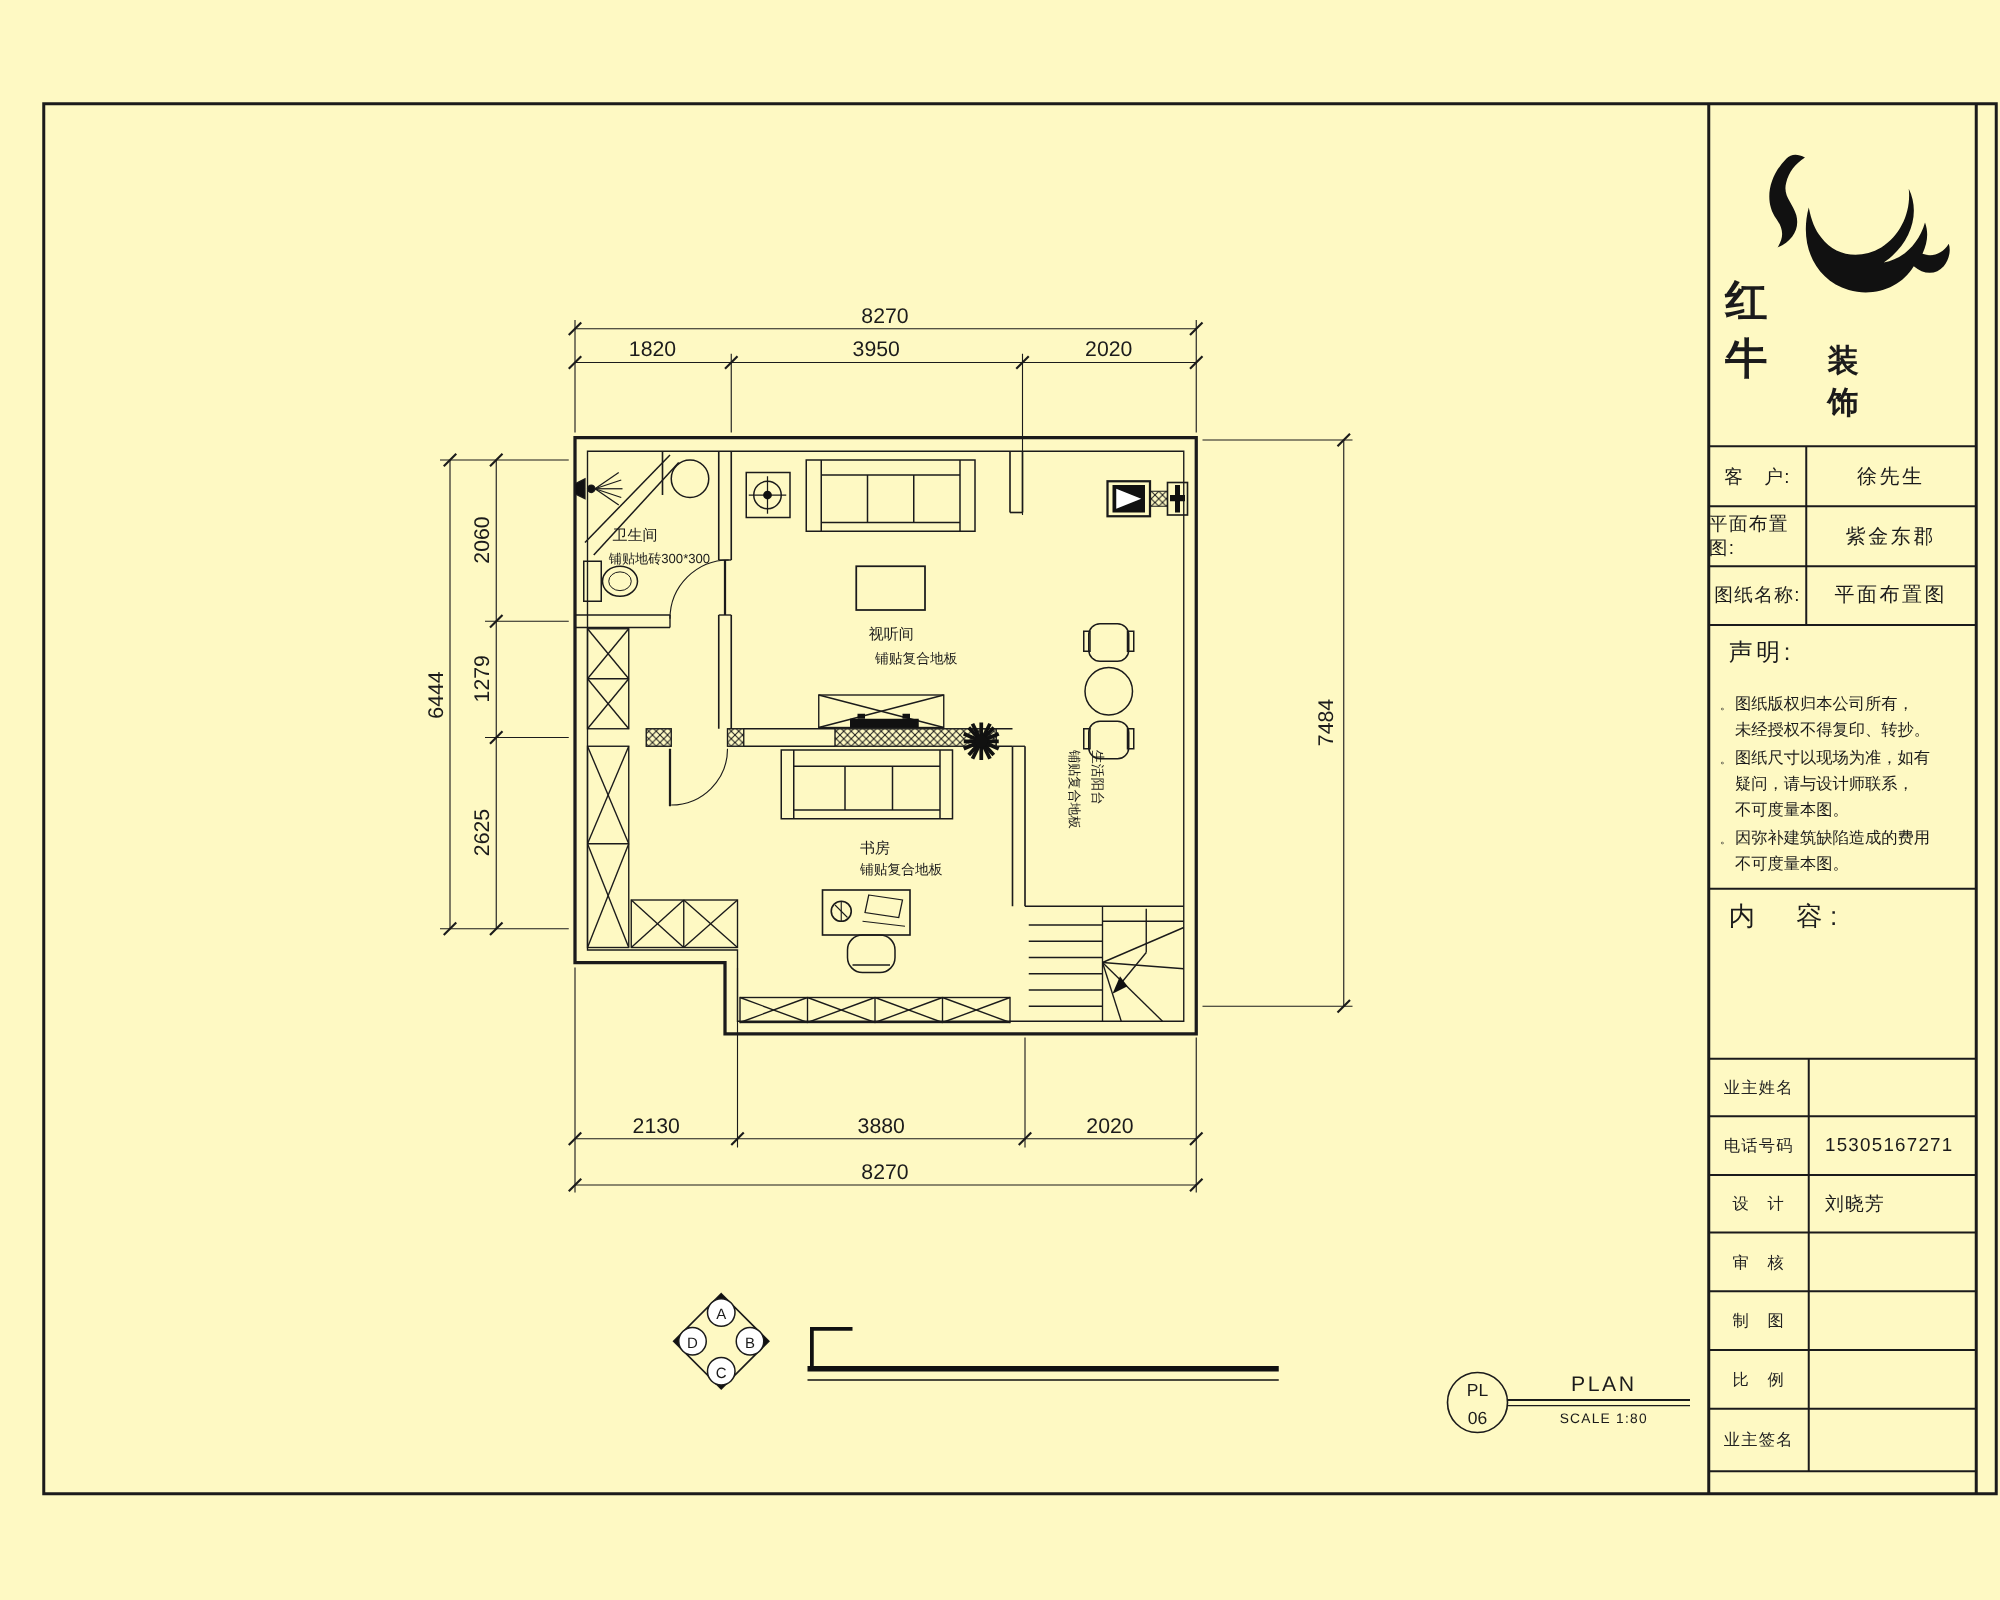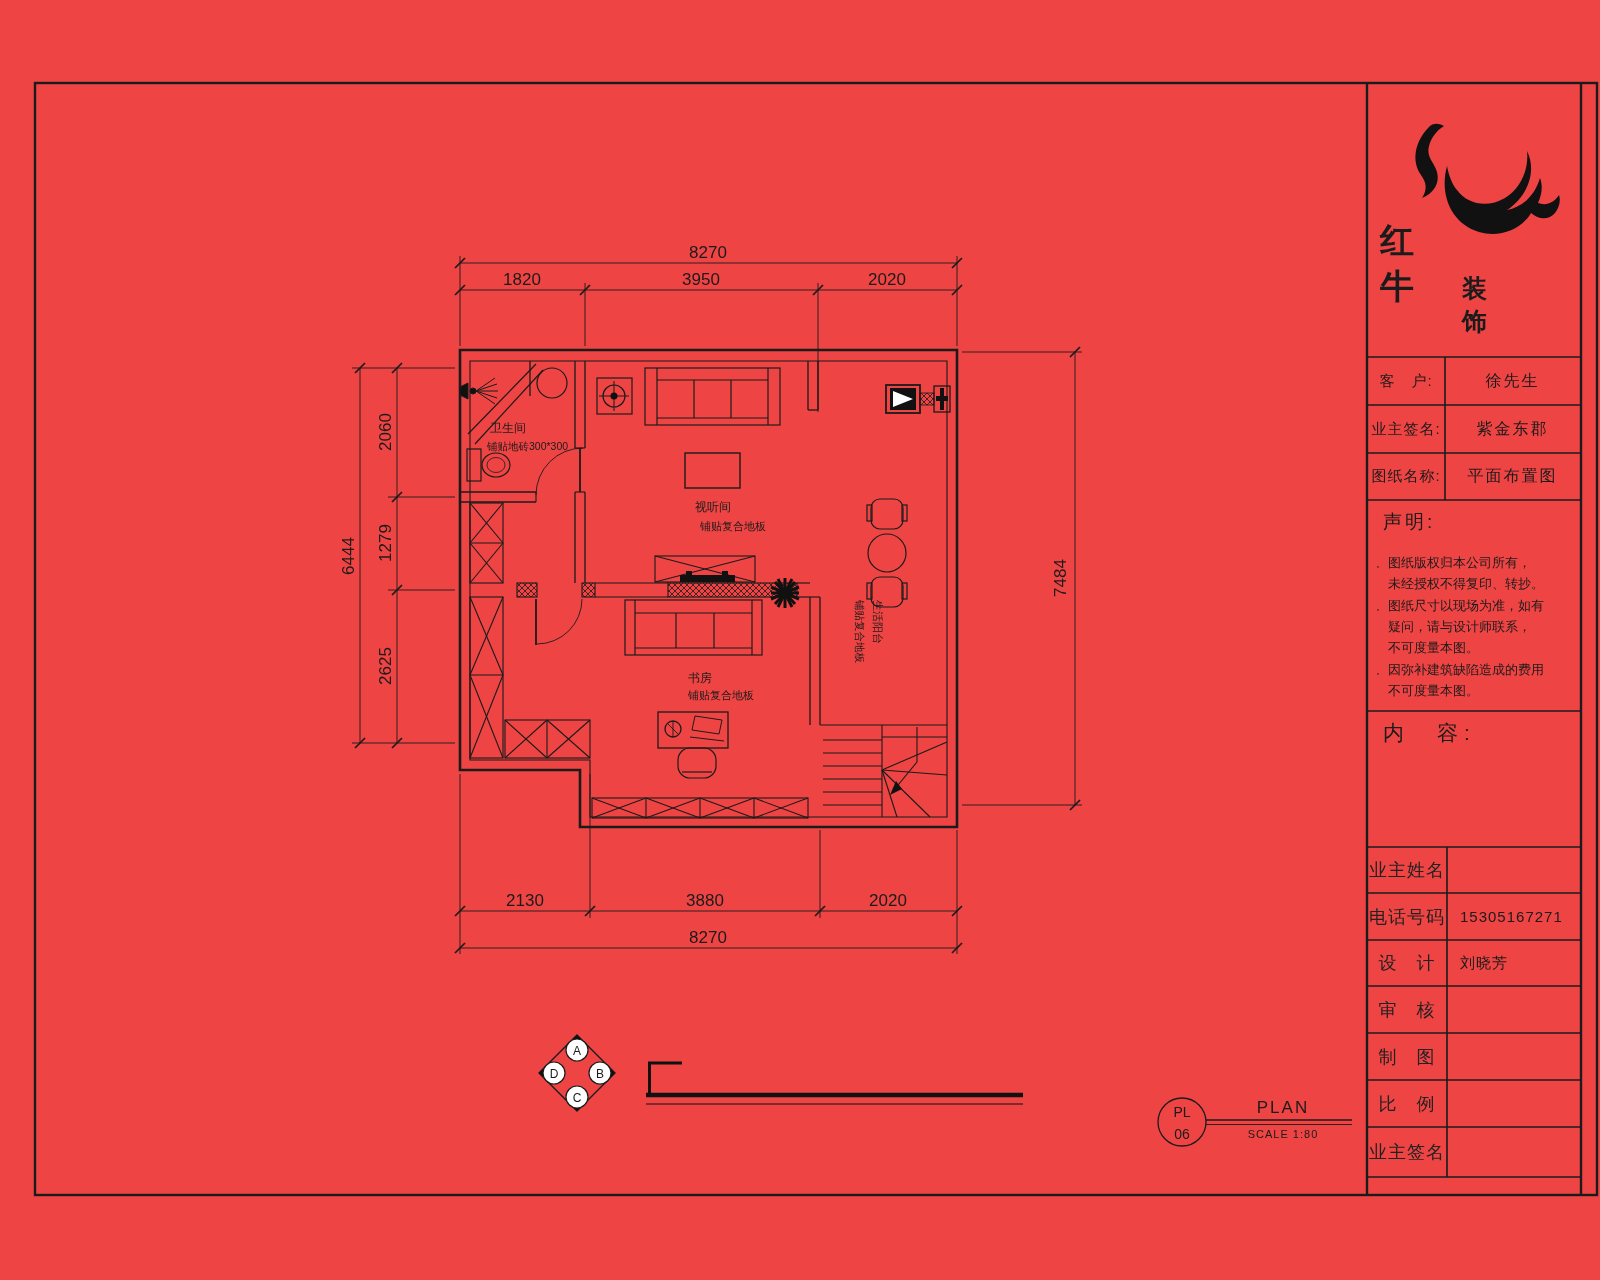--- a/index.html
+++ b/index.html
@@ -1,25 +1,25 @@
 <!DOCTYPE html>
 <html><head>
 <meta charset="utf-8">
 <style>
   html,body{margin:0;padding:0;background:#ffffff;}
   body{width:1600px;height:1280px;position:relative;font-family:"Liberation Sans",sans-serif;color:#1b1b1b;}
   .abs{position:absolute;}
-  .sheet{position:absolute;left:0;top:0;width:1600px;height:1280px;background:#ef4444;}
+  .sheet{position:absolute;left:0;top:0;width:1600px;height:1280px;background:#fef9c3;}
   svg{position:absolute;left:0;top:0;}
   svg text{font-family:"Liberation Sans",sans-serif;fill:#1b1b1b;}
   .cell{position:absolute;display:flex;align-items:center;justify-content:center;}
   .cell.left{justify-content:flex-start;}
   .tb-label{font-size:15px;letter-spacing:1px;}
   .tb-value{font-size:16px;letter-spacing:2px;}
-  .sign-label{font-size:18px;color:#222;letter-spacing:1px;}
+  .sign-label{font-size:13px;color:#222;letter-spacing:1px;}
   .sign-value{font-size:15px;letter-spacing:1px;}
   .logo-cn1{font-size:34px;letter-spacing:18px;font-weight:bold;font-family:Liberation Mono, monospace;}
   .logo-cn2{font-size:25px;letter-spacing:14px;font-weight:bold;}
   .stmt-head{font-size:19px;letter-spacing:3px;}
   .content-head{font-size:21px;letter-spacing:6px;}
   .stmt{position:absolute;left:1376px;top:552px;width:202px;font-size:13px;line-height:21px;}
   .stmt-item{position:relative;padding-left:12px;margin-bottom:1px;}
   .stmt-item .bullet{position:absolute;left:0;top:2px;font-size:9px;}
   .big-title{font-size:43px;letter-spacing:4px;font-weight:bold;white-space:nowrap;}
 </style>
@@ -386,21 +386,21 @@
   <text x="1182" y="1139" font-size="14" text-anchor="middle">06</text>
   <text x="1283" y="1113" font-size="17" letter-spacing="2" text-anchor="middle">PLAN</text>
   <text x="1283" y="1138" font-size="11" fill="#555" letter-spacing="1" text-anchor="middle">SCALE 1:80</text>
 </svg>
 
 <div class="cell logo-cn1" style="left:1380px;top:243px;width:130px;height:42px;">红　牛</div>
 <div class="cell logo-cn2" style="left:1462px;top:288px;width:115px;height:34px;">装　饰</div>
 
 <div class="cell tb-label" style="left:1367px;top:357px;width:78px;height:48px;">客　户:</div>
 <div class="cell tb-value" style="left:1445px;top:357px;width:135px;height:48px;">徐先生</div>
-<div class="cell tb-label" style="left:1367px;top:405px;width:78px;height:48px;">业主签名:</div>
+<div class="cell tb-label" style="left:1367px;top:405px;width:78px;height:48px;">平面布置图:</div>
 <div class="cell tb-value" style="left:1445px;top:405px;width:135px;height:48px;">紫金东郡</div>
 <div class="cell tb-label" style="left:1367px;top:453px;width:78px;height:47px;">图纸名称:</div>
 <div class="cell tb-value" style="left:1445px;top:453px;width:135px;height:47px;">平面布置图</div>
 
 <div class="cell stmt-head left" style="left:1383px;top:508px;width:120px;height:28px;">声明:</div>
 <div class="stmt">
   <div class="stmt-item">
     <span class="bullet">。</span>
     <div>图纸版权归本公司所有，</div>
     <div>未经授权不得复印、转抄。</div>

